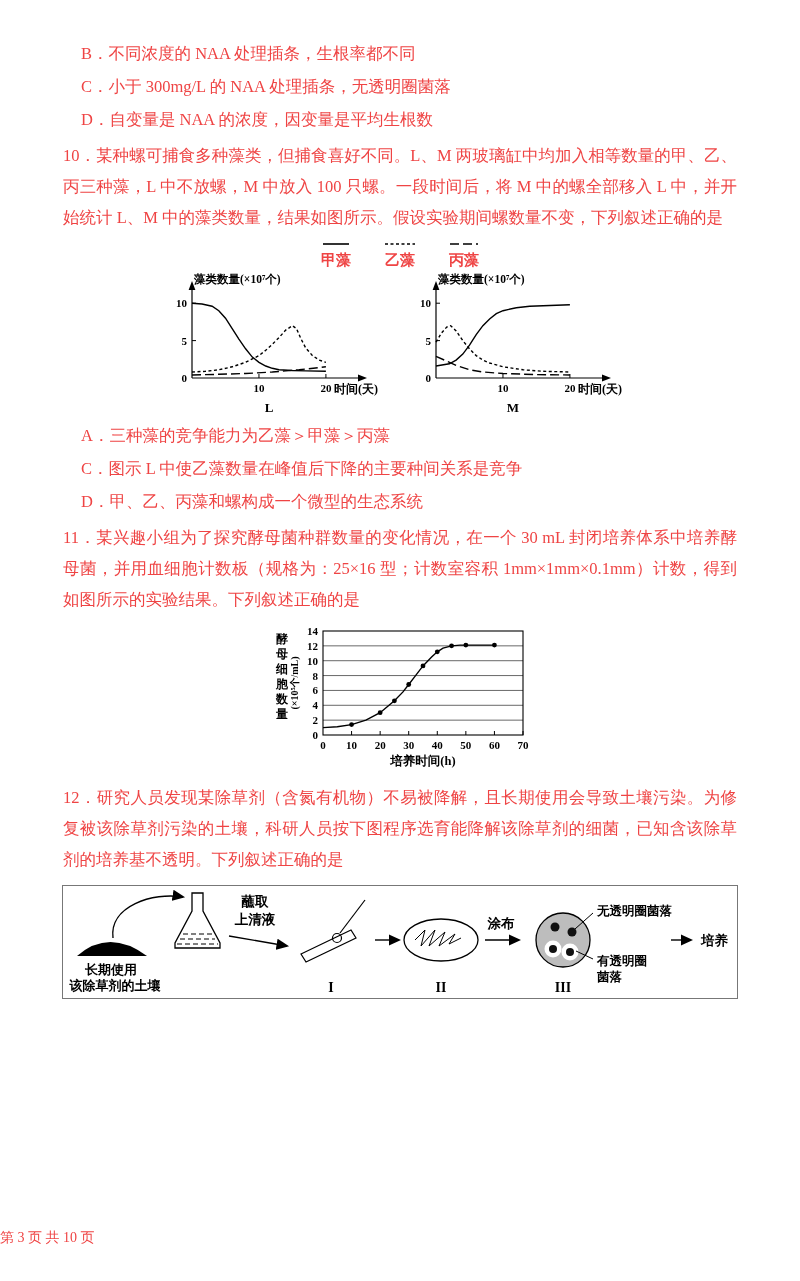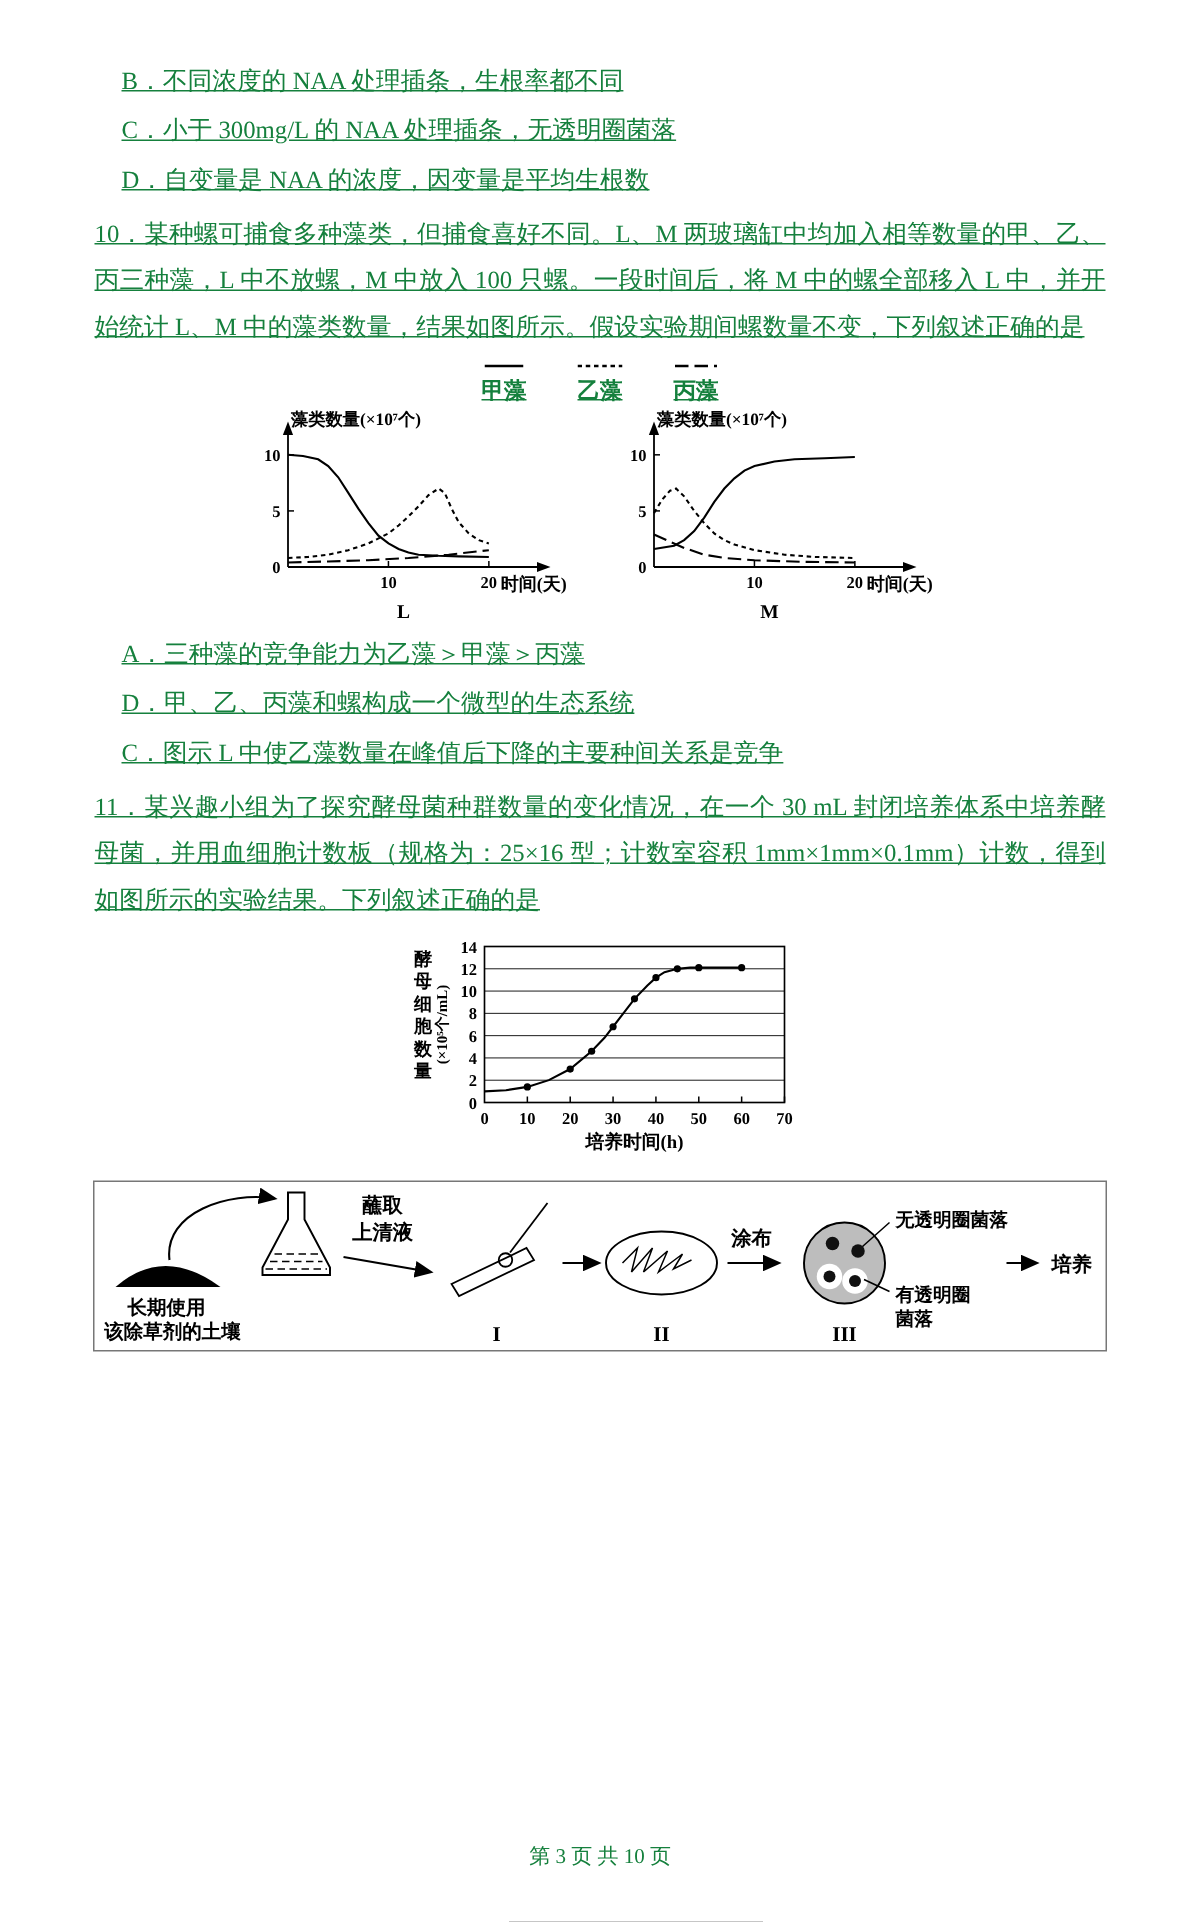--- a/index.html
+++ b/index.html
@@ -1,30 +1,30 @@
 <!DOCTYPE html>
 <html><head>
 <meta charset="utf-8">
 <style>
   html,body{margin:0;padding:0;background:#9a9a9a;}
   .page{box-sizing:border-box;width:800px;height:1281px;margin:0 auto;background:#fff;
-        font-family:"Liberation Serif",serif;font-size:16.5px;color:#15803d;
-        position:relative;overflow:hidden;padding:36px 62px 0 62px;text-decoration:underline;}
+        font-family:"Liberation Serif",serif;font-size:16.5px;color:#ef4444;
+        position:relative;overflow:hidden;padding:36px 62px 0 62px;}
   p{margin:1px;}
   .opt{padding-left:19px;line-height:31px;margin:2px 0;text-align:justify;}
   .stem{line-height:31px;text-align:justify;margin-top:5px;}
   .figure{display:flex;flex-direction:column;align-items:center;margin:6px 0 2px;}
   .legend{display:flex;gap:34px;font-weight:bold;font-size:15px;align-items:center;margin-bottom:0;}
   .leg-item{display:flex;align-items:center;gap:2px;flex-direction:column;}
   .charts-row{display:flex;align-items:flex-start;gap:4px;}
   .diagram-box{border:1px solid #777;margin:10px auto 0;width:674px;background:#fff;}
   .diagram-box svg{display:block;}
   svg text{font-family:"Liberation Serif",serif;}
   .dgt{font-weight:bold;}
-  .footer{position:absolute;left:0;bottom:34px;width:100%;text-align:center;font-size:14px;}
+  .footer{position:absolute;left:0;bottom:34px;width:100%;text-align:left;font-size:14px;}
 </style>
 </head>
 <body>
 
 <div class="page">
 
   <div>
     <p class="opt">B．不同浓度的 NAA 处理插条，生根率都不同</p>
     <p class="opt">C．小于 300mg/L 的 NAA 处理插条，无透明圈菌落</p>
     <p class="opt">D．自变量是 NAA 的浓度，因变量是平均生根数</p>
@@ -94,22 +94,22 @@
           <text x="111" y="142" text-anchor="middle" style="font-weight:bold;font-size:13px">M</text>
           <polyline points="34.0,96.0 47.4,93.8 54.1,90.1 60.8,84.1 67.5,75.1 74.2,64.6 80.9,55.7 87.6,48.9 94.3,43.7 101.0,40.7 114.3,37.7 127.7,36.2 147.8,35.5 167.9,34.7" fill="none" stroke="#000" stroke-width="1.4" stroke-dasharray="none"></polyline>
           <polyline points="34.0,72.1 39.4,63.1 44.7,57.1 48.7,55.7 54.1,60.9 60.8,70.6 67.5,78.8 74.2,85.6 80.9,90.1 87.6,93.0 101.0,96.8 121.0,99.8 141.1,101.3 167.9,102.0" fill="none" stroke="#000" stroke-width="1.4" stroke-dasharray="3,2.5"></polyline>
           <polyline points="34.0,86.3 44.0,90.8 54.1,95.3 67.5,99.8 80.9,102.0 101.0,103.5 134.4,104.6 167.9,105.0" fill="none" stroke="#000" stroke-width="1.4" stroke-dasharray="9,4"></polyline>
         </svg>
     </div>
   </div>
 
   <div>
     <p class="opt">A．三种藻的竞争能力为乙藻＞甲藻＞丙藻</p>
+    <p class="opt">C．图示 L 中使乙藻数量在峰值后下降的主要种间关系是竞争</p>
     <p class="opt">D．甲、乙、丙藻和螺构成一个微型的生态系统</p>
-    <p class="opt">C．图示 L 中使乙藻数量在峰值后下降的主要种间关系是竞争</p>
   </div>
 
   <p class="stem">11．某兴趣小组为了探究酵母菌种群数量的变化情况，在一个 30 mL 封闭培养体系中培养酵母菌，并用血细胞计数板（规格为：25×16 型；计数室容积 1mm×1mm×0.1mm）计数，得到如图所示的实验结果。下列叙述正确的是</p>
 
   <div class="figure">
     <svg viewBox="0 0 266 156" width="266" height="156">
         <line x1="56" y1="99.14285714285714" x2="256" y2="99.14285714285714" stroke="#000" stroke-width="0.6"></line>
         <line x1="56" y1="84.28571428571429" x2="256" y2="84.28571428571429" stroke="#000" stroke-width="0.6"></line>
         <line x1="56" y1="69.42857142857143" x2="256" y2="69.42857142857143" stroke="#000" stroke-width="0.6"></line>
         <line x1="56" y1="54.57142857142858" x2="256" y2="54.57142857142858" stroke="#000" stroke-width="0.6"></line>
@@ -154,20 +154,21 @@
         <circle cx="141.71428571428572" cy="63.48571428571429" r="2.4" fill="#000"></circle>
         <circle cx="156" cy="44.91428571428571" r="2.4" fill="#000"></circle>
         <circle cx="170.28571428571428" cy="30.80000000000001" r="2.4" fill="#000"></circle>
         <circle cx="184.57142857142858" cy="24.85714285714286" r="2.4" fill="#000"></circle>
         <circle cx="198.85714285714286" cy="24.114285714285728" r="2.4" fill="#000"></circle>
         <circle cx="227.42857142857142" cy="24.114285714285728" r="2.4" fill="#000"></circle>
       </svg>
   </div>
 
 
+  <p class="stem">12．研究人员发现某除草剂（含氮有机物）不易被降解，且长期使用会导致土壤污染。为修复被该除草剂污染的土壤，科研人员按下图程序选育能降解该除草剂的细菌，已知含该除草剂的培养基不透明。下列叙述正确的是</p>
 
   <div class="diagram-box">
     <svg viewBox="0 0 672 112" width="672" height="112">
       <defs>
         <marker id="ah" markerWidth="9" markerHeight="8" refX="7.5" refY="4" orient="auto">
           <polygon points="0,0 9,4 0,8" fill="#000"></polygon>
         </marker>
       </defs>
 
       <path d="M14,70 Q46,42 84,70 Z" fill="#000"></path>

